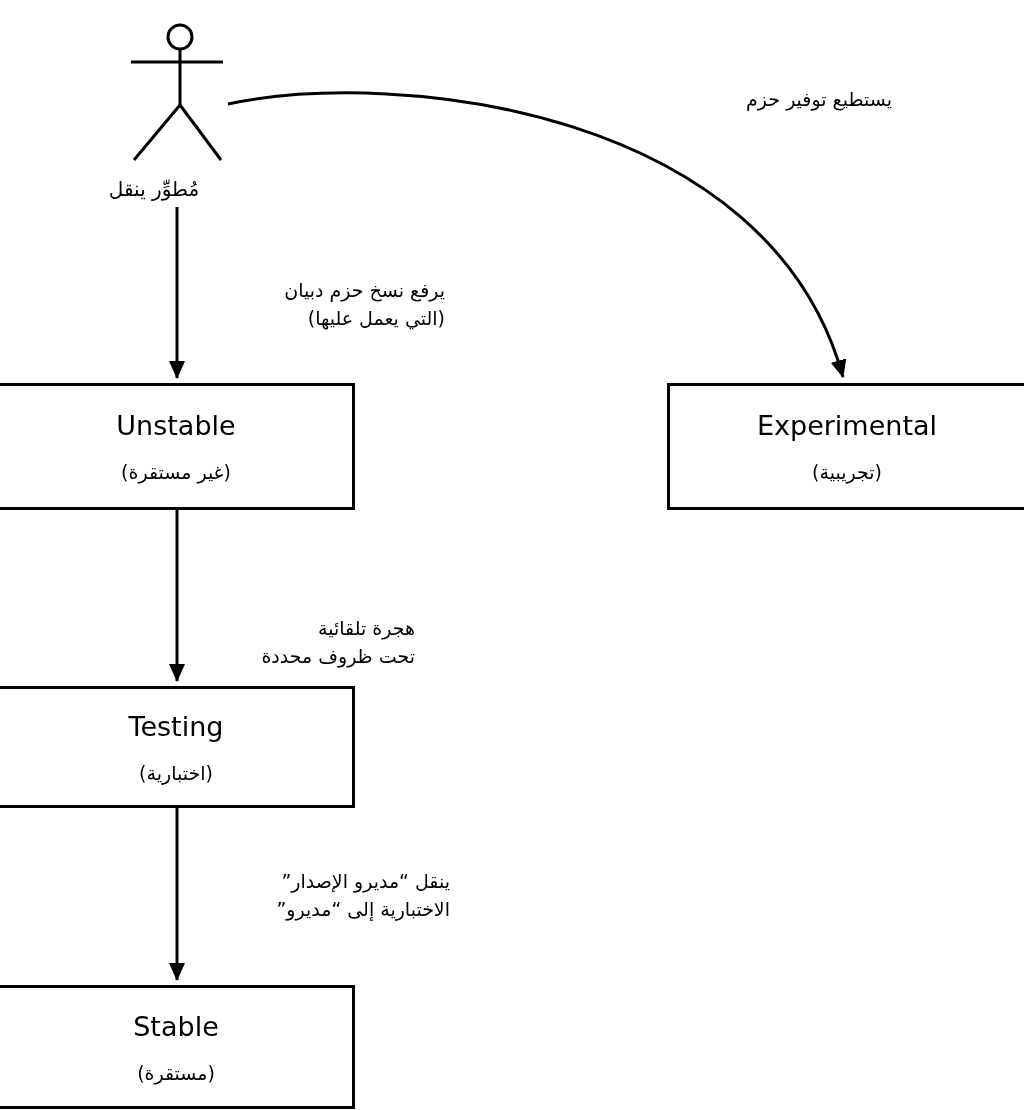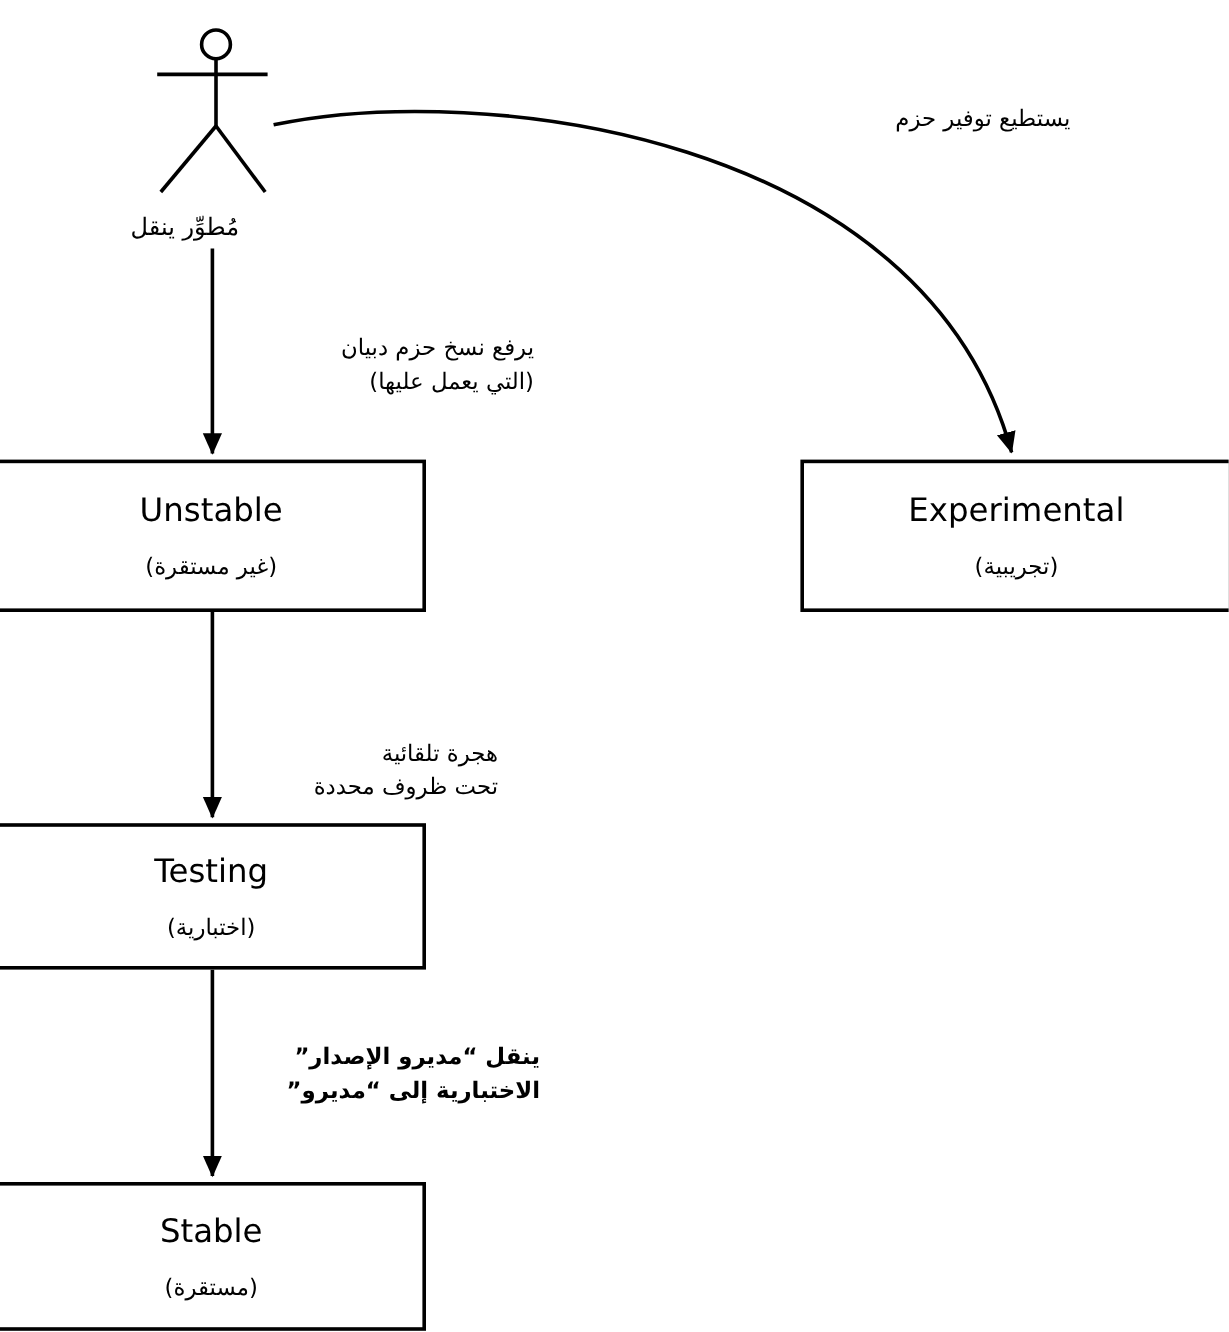--- a/index.html
+++ b/index.html
@@ -94,21 +94,21 @@
 
   <div class="edge-label align-right" style="left:640px; top:86px; width:252px;" dir="rtl">
     <div>يستطيع توفير حزم</div>
   </div>
 
   <div class="edge-label align-right" style="left:210px; top:573px; width:205px;margin-top:42px;" dir="rtl">
     <div>هجرة تلقائية</div>
     <div>تحت ظروف محددة</div>
   </div>
 
-  <div class="edge-label align-right" style="left:195px; top:868px; width:255px;font-weight:bold;" dir="rtl">
+  <div class="edge-label align-right" style="left:195px; top:868px; width:255px;" dir="rtl">
     <div>ينقل “مديرو الإصدار”</div>
     <div>الاختبارية إلى “مديرو”</div>
   </div>
 
   <div class="node-box" style="left:-3px; top:383px; width:358px; height:127px;">
     <div class="node-name">Unstable</div>
     <div class="node-name-ar" dir="rtl">(غير مستقرة)</div>
   </div>
 
   <div class="node-box" style="left:667px; top:383px; width:360px; height:127px;">

